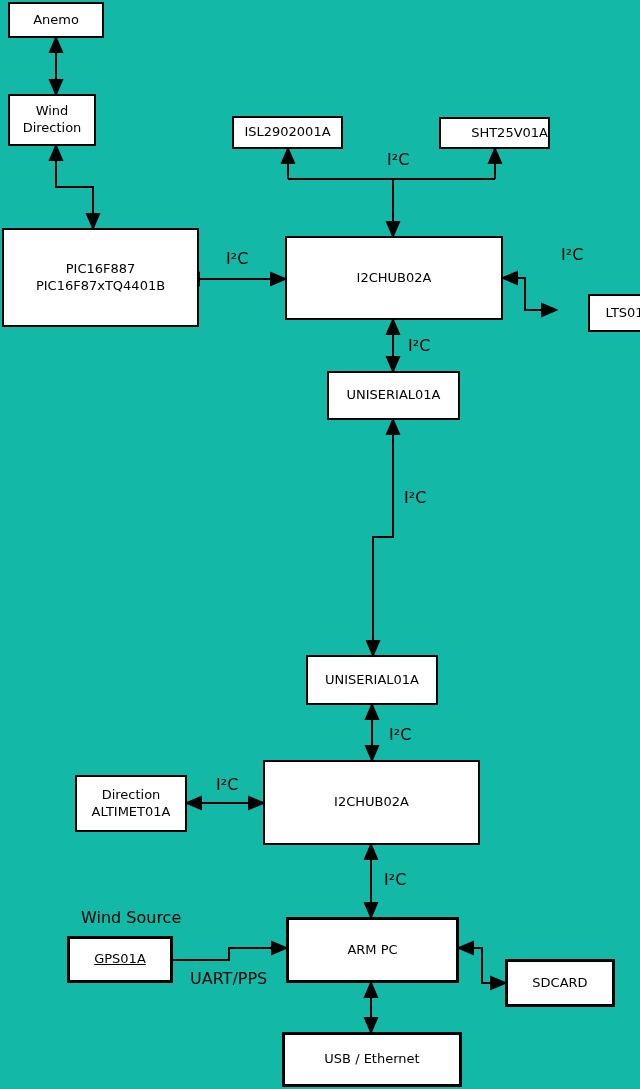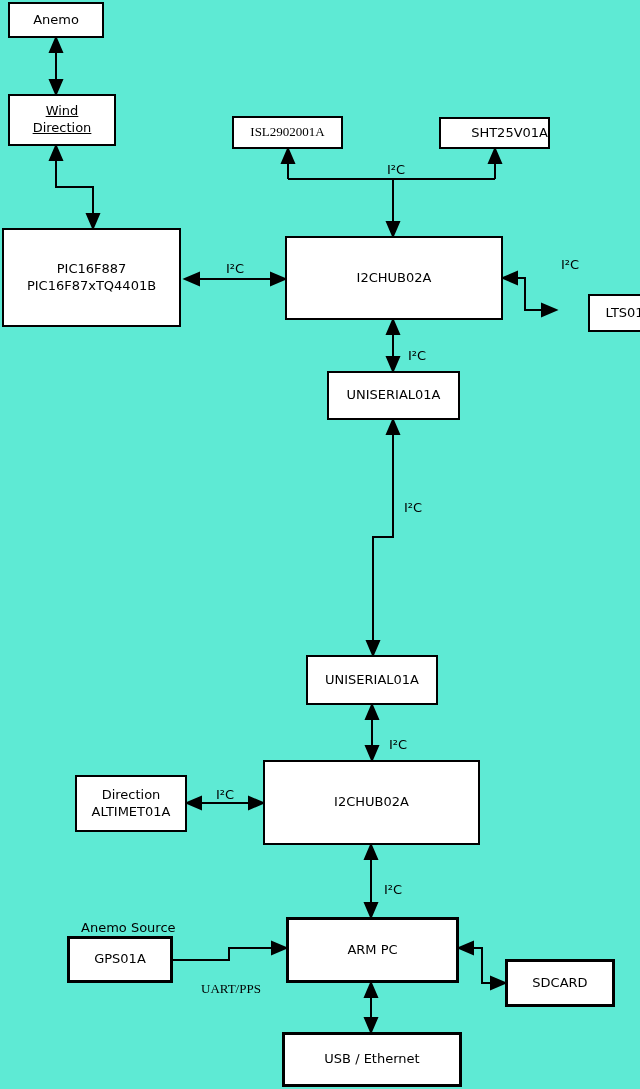--- a/index.html
+++ b/index.html
@@ -1,20 +1,20 @@
 <!DOCTYPE html>
 <html><head>
 <meta charset="utf-8">
 <style>
   html, body { margin: 0; padding: 0; background: #ffffff; }
   .canvas {
     position: relative;
     width: 640px;
     height: 1089px;
-    background: #5eead4;
+    background: #14b8a6;
     font-family: "DejaVu Sans", "Liberation Sans", sans-serif;
     color: #000000;
     overflow: hidden;
   }
   svg.edges {
     position: absolute;
     left: 0; top: 0;
     width: 640px; height: 1089px;
   }
   .node {
@@ -29,24 +29,23 @@
   }
   .node.thick { border-width: 3px; }
   .node-label {
     font-size: 13px;
     line-height: 1.28;
     white-space: pre-line;
     color: #000000;
   }
   .edge-label {
     position: absolute;
-    font-size: 13px;
+    font-size: 16px;
     color: #000000;
     white-space: nowrap;
-    margin-top: 12px;
   }
 </style>
 </head>
 <body>
 
 <div class="canvas">
 
   <svg class="edges" viewBox="0 0 640 1089" xmlns="http://www.w3.org/2000/svg">
     <g stroke="#000000" stroke-width="2" fill="none">
 
@@ -130,31 +129,31 @@
         <polygon points="371,983 365,997 377,997" fill="#000"></polygon>
         <polygon points="371,1032 365,1018 377,1018" fill="#000"></polygon>
       </g>
     </g>
   </svg>
 
   <div class="node" style="left:8px;top:2px;width:96px;height:36px;">
     <span class="node-label">Anemo</span>
   </div>
 
-  <div class="node" style="left:8px;top:94px;width:108px;height:52px;text-decoration:underline;">
+  <div class="node" style="left:8px;top:94px;width:88px;height:52px;">
     <span class="node-label">Wind
 Direction</span>
   </div>
 
-  <div class="node" style="left:2px;top:228px;width:179px;height:99px;">
+  <div class="node" style="left:2px;top:228px;width:197px;height:99px;">
     <span class="node-label">PIC16F887
 PIC16F87xTQ4401B</span>
   </div>
 
-  <div class="node" style="left:232px;top:116px;width:111px;height:33px;font-family:Liberation Serif, serif;">
+  <div class="node" style="left:232px;top:116px;width:111px;height:33px;">
     <span class="node-label">ISL2902001A</span>
   </div>
 
   <div class="node" style="left:439px;top:117px;width:111px;height:32px;justify-content:flex-end;">
     <span class="node-label">SHT25V01A</span>
   </div>
 
   <div class="node" style="left:285px;top:236px;width:218px;height:84px;">
     <span class="node-label">I2CHUB02A</span>
   </div>
@@ -177,36 +176,36 @@
 
   <div class="node" style="left:75px;top:775px;width:112px;height:57px;">
     <span class="node-label">Direction
 ALTIMET01A</span>
   </div>
 
   <div class="node thick" style="left:286px;top:917px;width:173px;height:66px;">
     <span class="node-label">ARM PC</span>
   </div>
 
-  <div class="node thick" style="left:67px;top:936px;width:106px;height:47px;">
+  <div class="node thick" style="left:67px;top:936px;width:106px;height:47px;text-decoration:underline;">
     <span class="node-label">GPS01A</span>
   </div>
 
   <div class="node thick" style="left:282px;top:1032px;width:180px;height:55px;">
     <span class="node-label">USB / Ethernet</span>
   </div>
 
   <div class="node thick" style="left:505px;top:959px;width:110px;height:48px;">
     <span class="node-label">SDCARD</span>
   </div>
 
   <span class="edge-label" style="left:387px;top:150px;">I²C</span>
   <span class="edge-label" style="left:226px;top:249px;">I²C</span>
   <span class="edge-label" style="left:561px;top:245px;">I²C</span>
   <span class="edge-label" style="left:408px;top:336px;">I²C</span>
   <span class="edge-label" style="left:404px;top:488px;">I²C</span>
   <span class="edge-label" style="left:389px;top:725px;">I²C</span>
   <span class="edge-label" style="left:216px;top:775px;">I²C</span>
   <span class="edge-label" style="left:384px;top:870px;">I²C</span>
-  <span class="edge-label" style="left:81px;top:908px;">Anemo Source</span>
-  <span class="edge-label" style="left:201px;top:969px;font-family:Liberation Serif, serif;">UART/PPS</span>
+  <span class="edge-label" style="left:81px;top:908px;">Wind Source</span>
+  <span class="edge-label" style="left:190px;top:969px;">UART/PPS</span>
 
 </div>
 
 </body></html>

